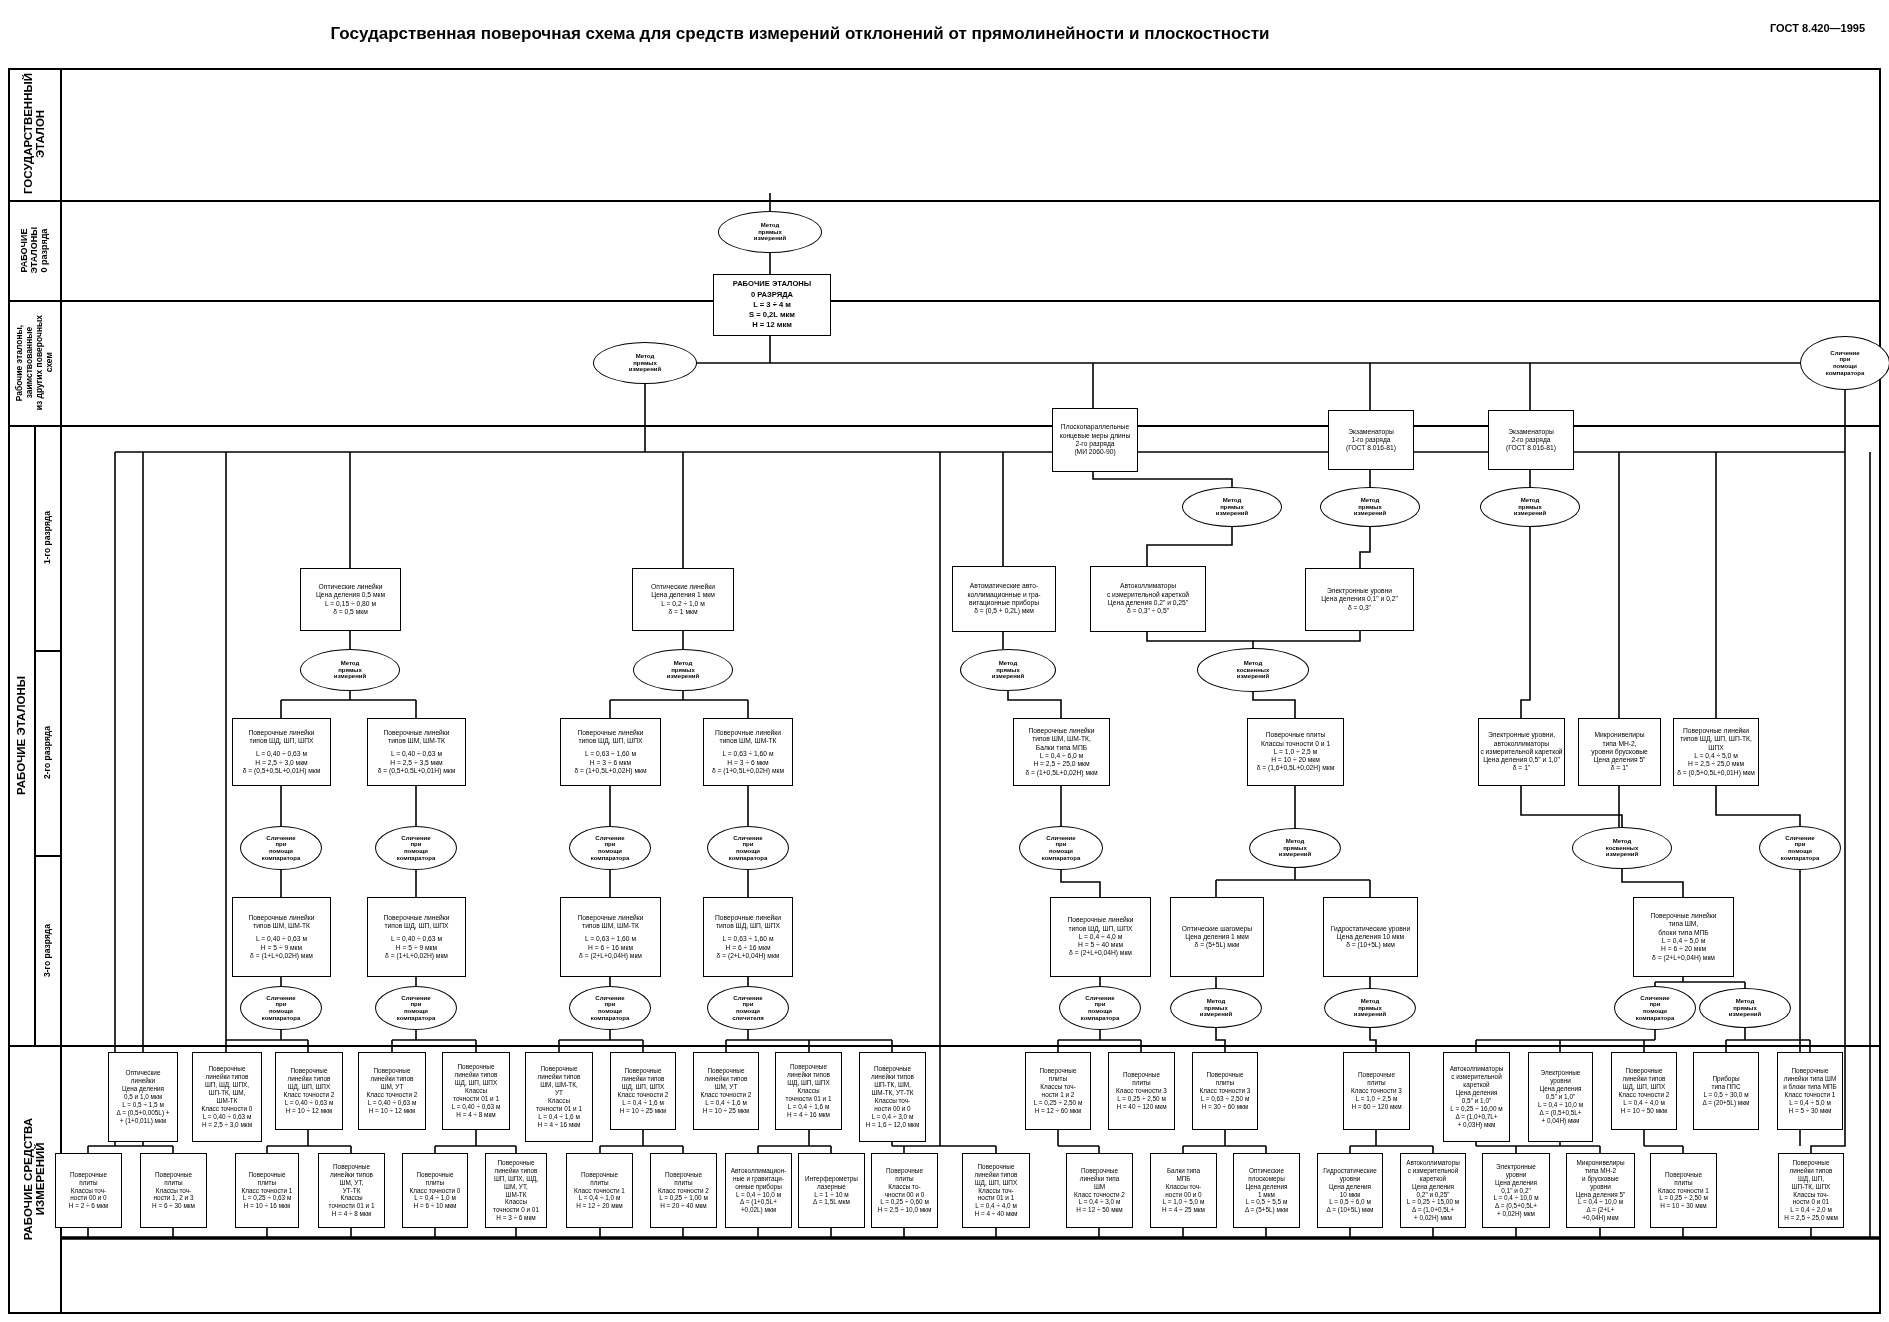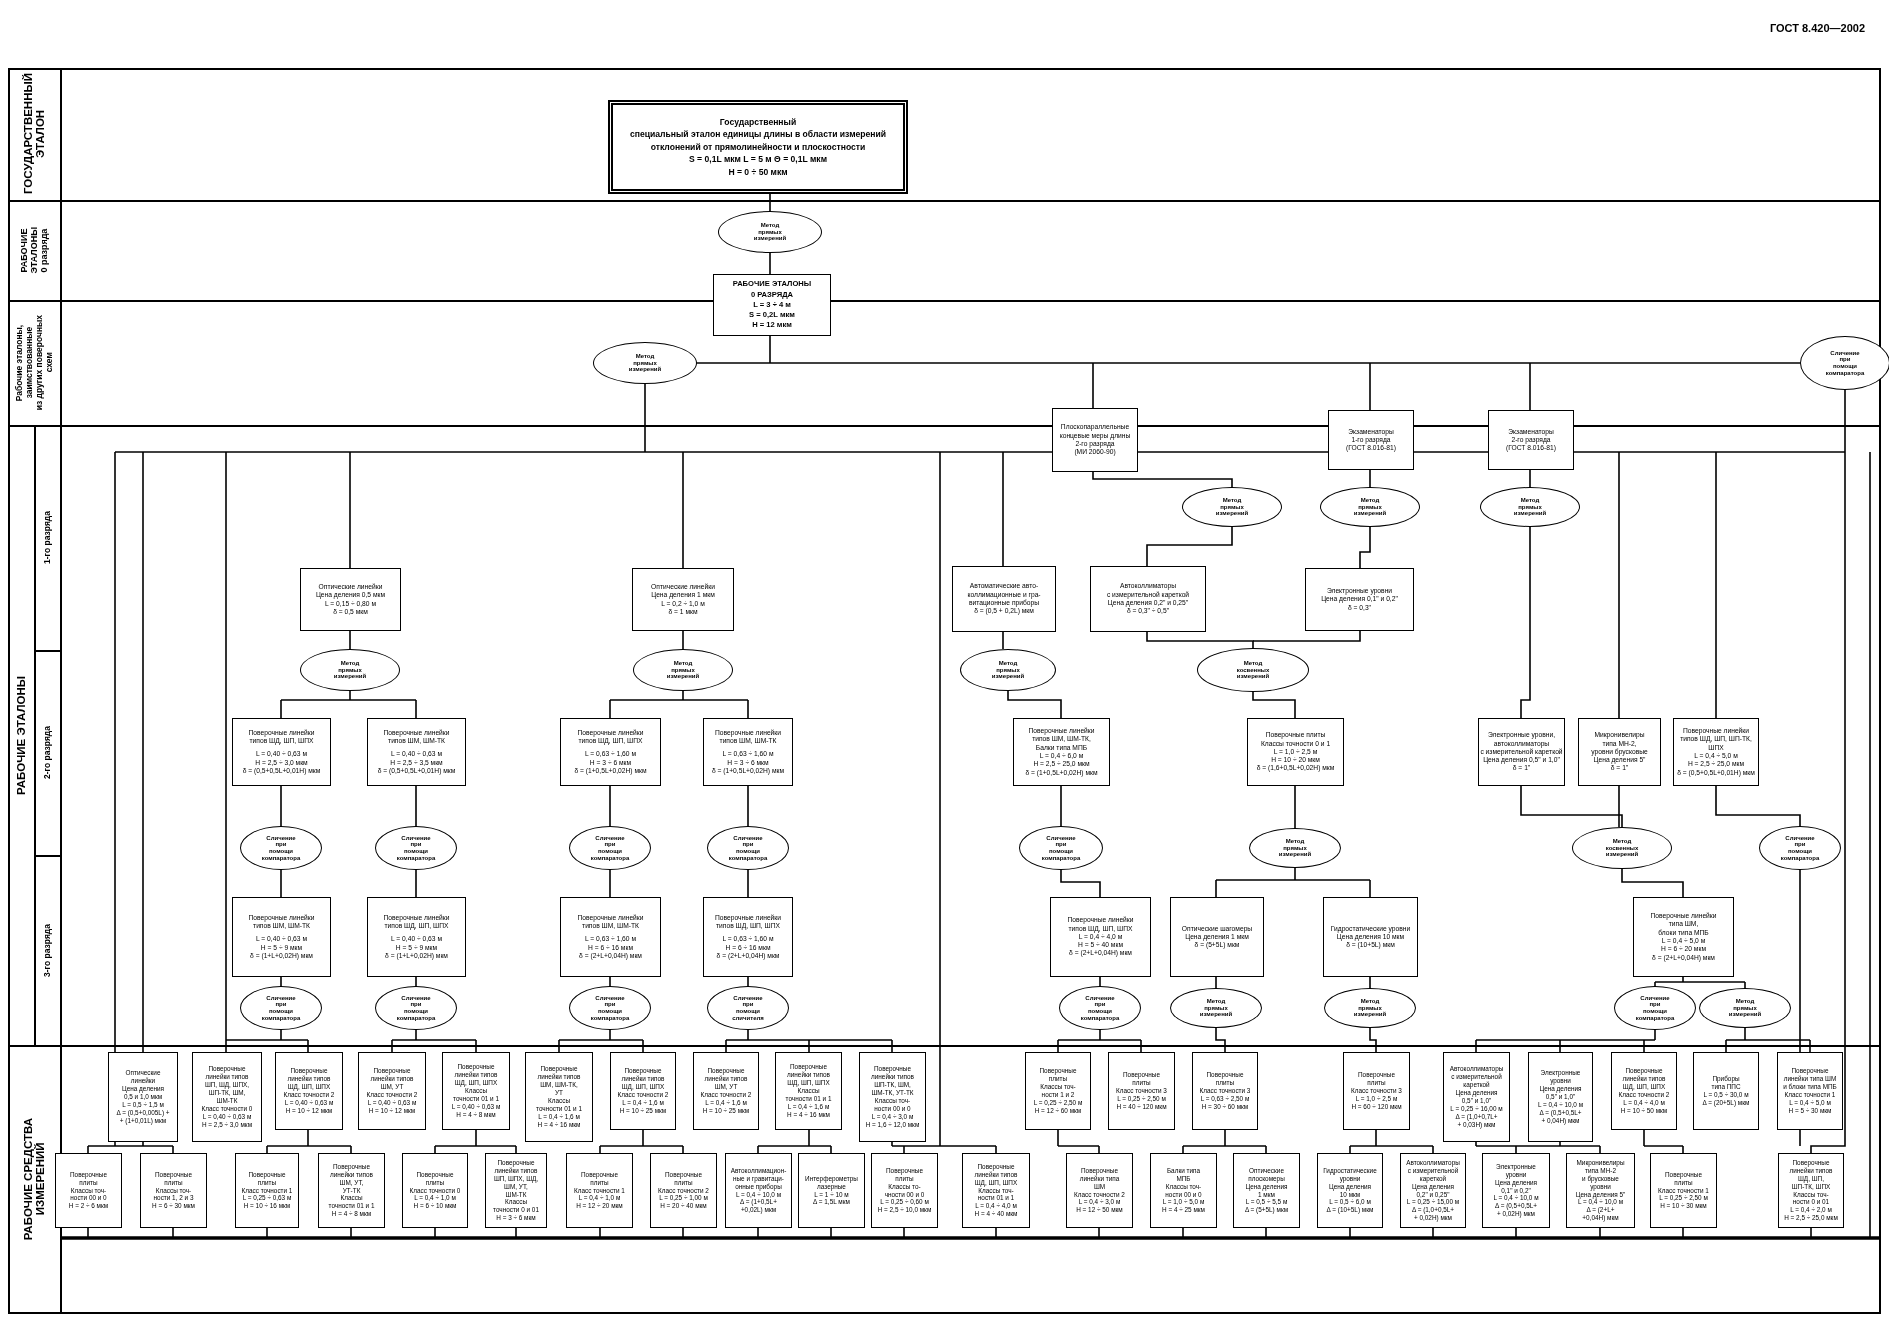--- a/index.html
+++ b/index.html
@@ -24,21 +24,22 @@
        justify-content:center;text-align:center;font-size:6px;line-height:1.12;font-weight:bold;}
   .vlabel{position:absolute;display:flex;align-items:center;justify-content:center;overflow:hidden;}
   .vlabel span{writing-mode:vertical-rl;transform:rotate(180deg);text-align:center;
        font-weight:bold;white-space:pre-line;}
   .fs11 span{font-size:11.5px;} .fs9 span{font-size:9px;} .fs8 span{font-size:8.5px;}
 </style>
 </head>
 <body>
 
 <div id="stage">
-  <div class="gost">ГОСТ 8.420—2002</div>
+  <div class="title">Государственная поверочная схема для средств измерений отклонений от прямолинейности и плоскостности</div>
+  <div class="gost">ГОСТ 8.420—1995</div>
 
   <svg class="wires" width="1889" height="1322">
       <polyline points="770,193 770,211"></polyline>
       <polyline points="770,253 770,274"></polyline>
       <polyline points="770,336 770,363"></polyline>
       <polyline points="645,363 1845,363"></polyline>
       <polyline points="645,384 645,452"></polyline>
       <polyline points="115,452 1845,452"></polyline>
       <polyline points="115,452 115,1146"></polyline>
       <polyline points="143,452 143,1052"></polyline>
@@ -242,27 +243,20 @@
   <div class="vlabel fs8" style="left:34px;top:650px;width:26px;height:205px">
       <span>2-го разряда</span>
     </div>
   <div class="vlabel fs8" style="left:34px;top:855px;width:26px;height:190px">
       <span>3-го разряда</span>
     </div>
   <div class="vlabel fs11" style="left:8px;top:1045px;width:52px;height:269px">
       <span>РАБОЧИЕ СРЕДСТВА
 ИЗМЕРЕНИЙ</span>
     </div>
-<div class="node dbl" style="left: 608px; top: 100px; width: 300px; height: 94px;">
-      <div>Государственный</div>
-      <div>специальный эталон единицы длины в области измерений</div>
-      <div>отклонений от прямолинейности и плоскостности</div>
-      <div>S = 0,1L мкм    L = 5 м    Θ = 0,1L мкм</div>
-      <div>H = 0 ÷ 50 мкм</div>
-    </div>
     <div class="node top" style="left: 713px; top: 274px; width: 118px; height: 62px;">
       <div>РАБОЧИЕ ЭТАЛОНЫ</div>
       <div>0  РАЗРЯДА</div>
       <div>L = 3 ÷ 4 м</div>
       <div>S = 0,2L мкм</div>
       <div>H = 12 мкм</div>
     </div>
     <div class="node lvl" style="left: 1052px; top: 408px; width: 86px; height: 64px;">
       <div>Плоскопараллельные</div>
       <div>концевые меры длины</div>

